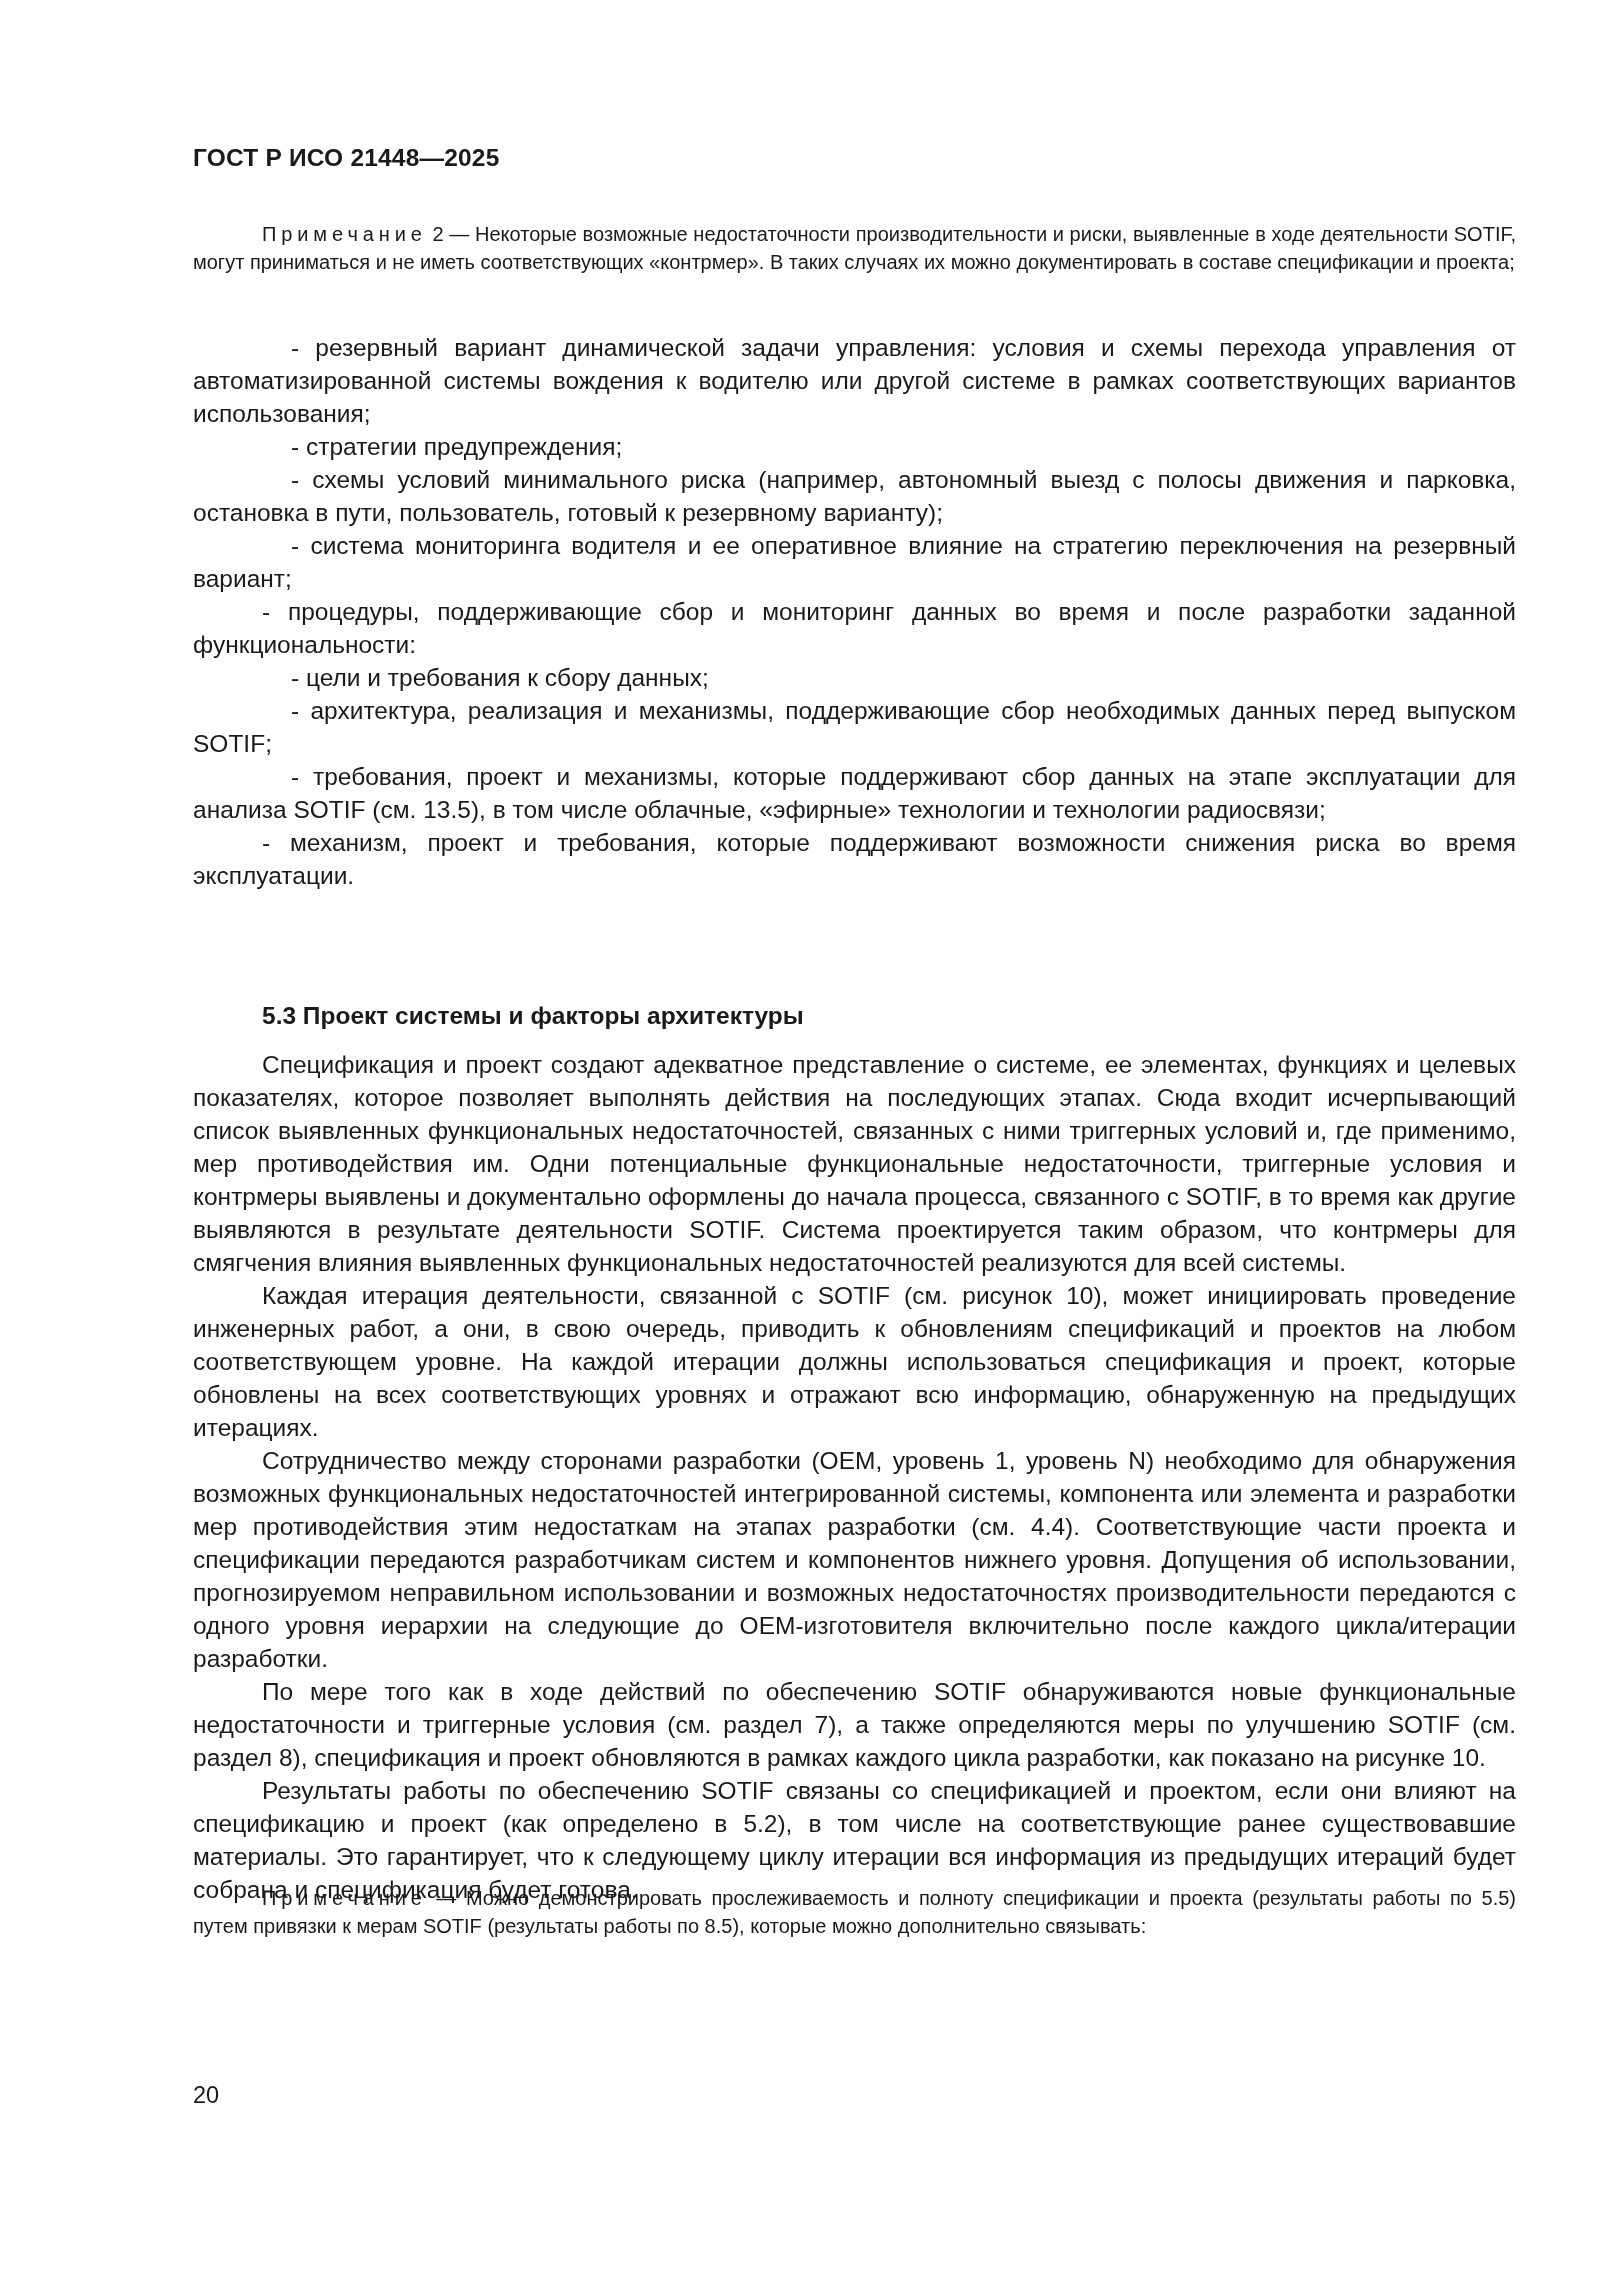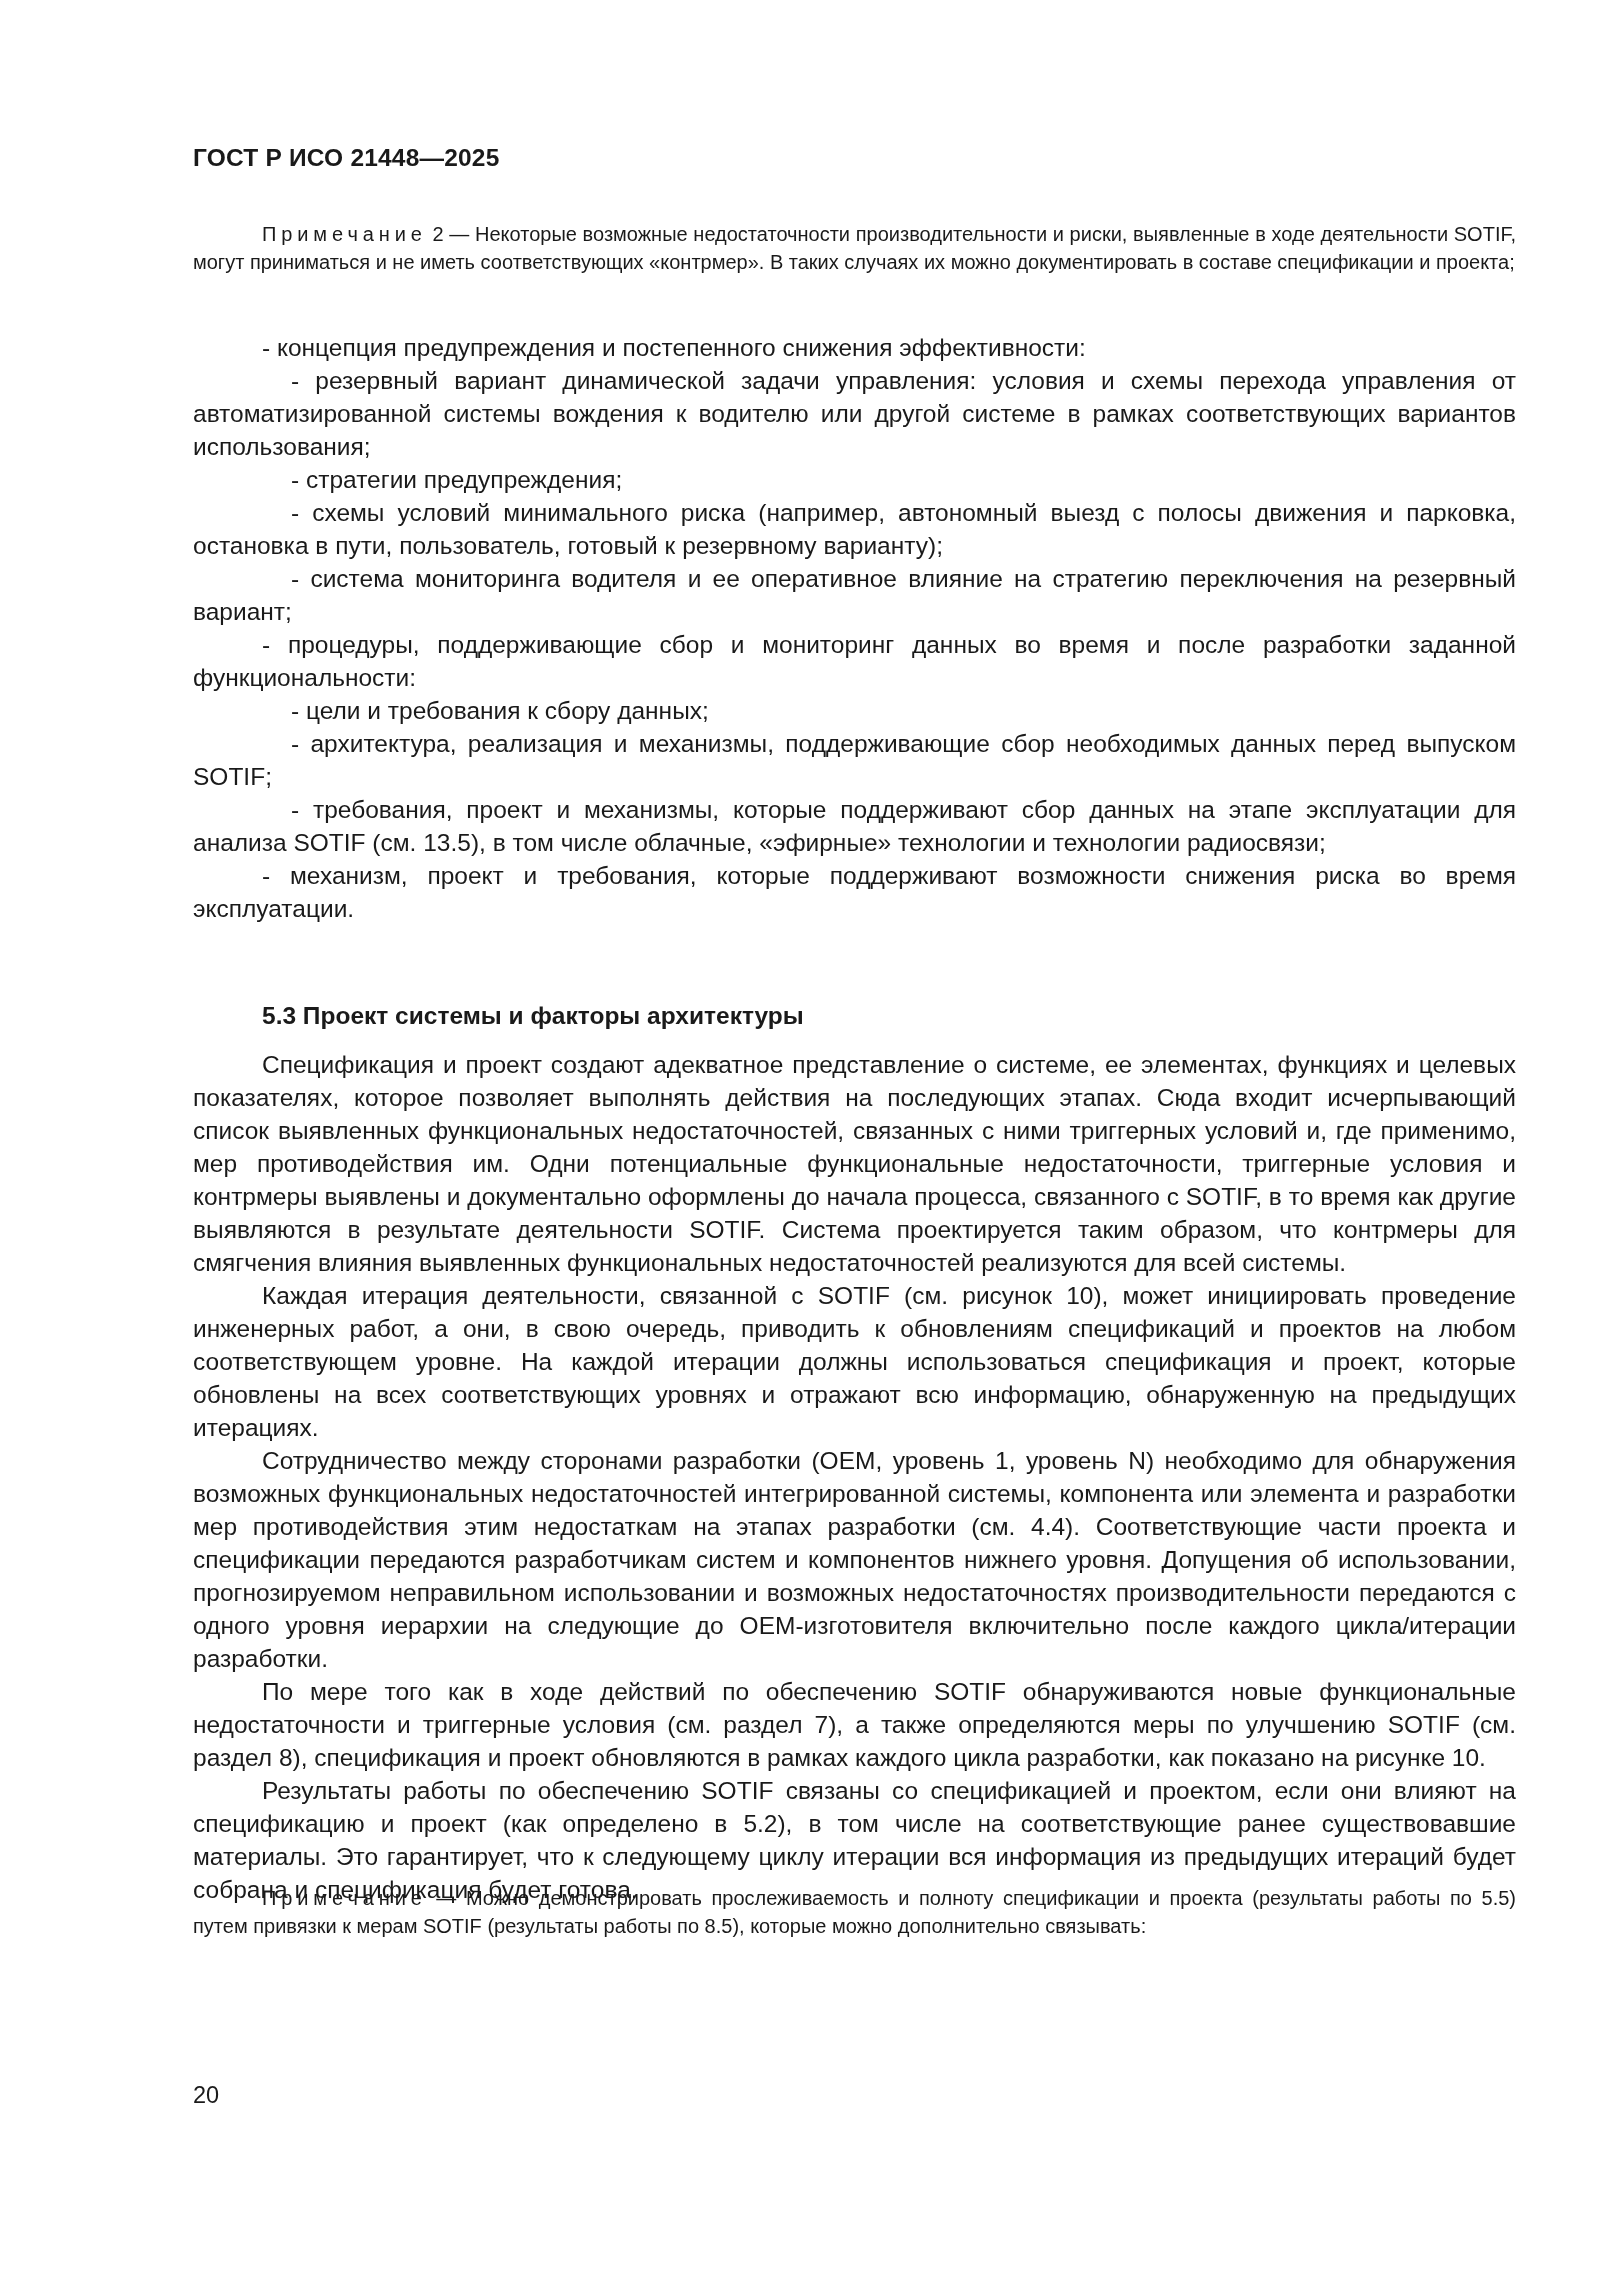--- a/index.html
+++ b/index.html
@@ -20,21 +20,20 @@
 <body>
 
 <div class="page">
   <div class="header">ГОСТ Р ИСО 21448—2025</div>
 
   <div class="block" style="top:220px;">
     <p class="note"><span class="lbl">Примечание</span> <span>2</span><span> — Некоторые возможные недостаточности производительности и риски, выявленные в ходе деятельности SOTIF, могут приниматься и не иметь соответствующих «контрмер». В таких случаях их можно документировать в составе спецификации и проекта;</span></p>
   </div>
 
   <div class="block" style="top:331px;">
-    <p class="body-p ind1">- концепция предупреждения и постепенного снижения эффективности:</p>
     <p class="body-p ind2">- резервный вариант динамической задачи управления: условия и схемы перехода управления от автоматизированной системы вождения к водителю или другой системе в рамках соответствующих вариантов использования;</p>
     <p class="body-p ind2">- стратегии предупреждения;</p>
     <p class="body-p ind2">- схемы условий минимального риска (например, автономный выезд с полосы движения и парковка, остановка в пути, пользователь, готовый к резервному варианту);</p>
     <p class="body-p ind2">- система мониторинга водителя и ее оперативное влияние на стратегию переключения на резервный вариант;</p>
     <p class="body-p ind1">- процедуры, поддерживающие сбор и мониторинг данных во время и после разработки заданной функциональности:</p>
     <p class="body-p ind2">- цели и требования к сбору данных;</p>
     <p class="body-p ind2">- архитектура, реализация и механизмы, поддерживающие сбор необходимых данных перед выпуском SOTIF;</p>
     <p class="body-p ind2">- требования, проект и механизмы, которые поддерживают сбор данных на этапе эксплуатации для анализа SOTIF (см. 13.5), в том числе облачные, «эфирные» технологии и технологии радиосвязи;</p>
     <p class="body-p ind1">- механизм, проект и требования, которые поддерживают возможности снижения риска во время эксплуатации.</p>
   </div>

